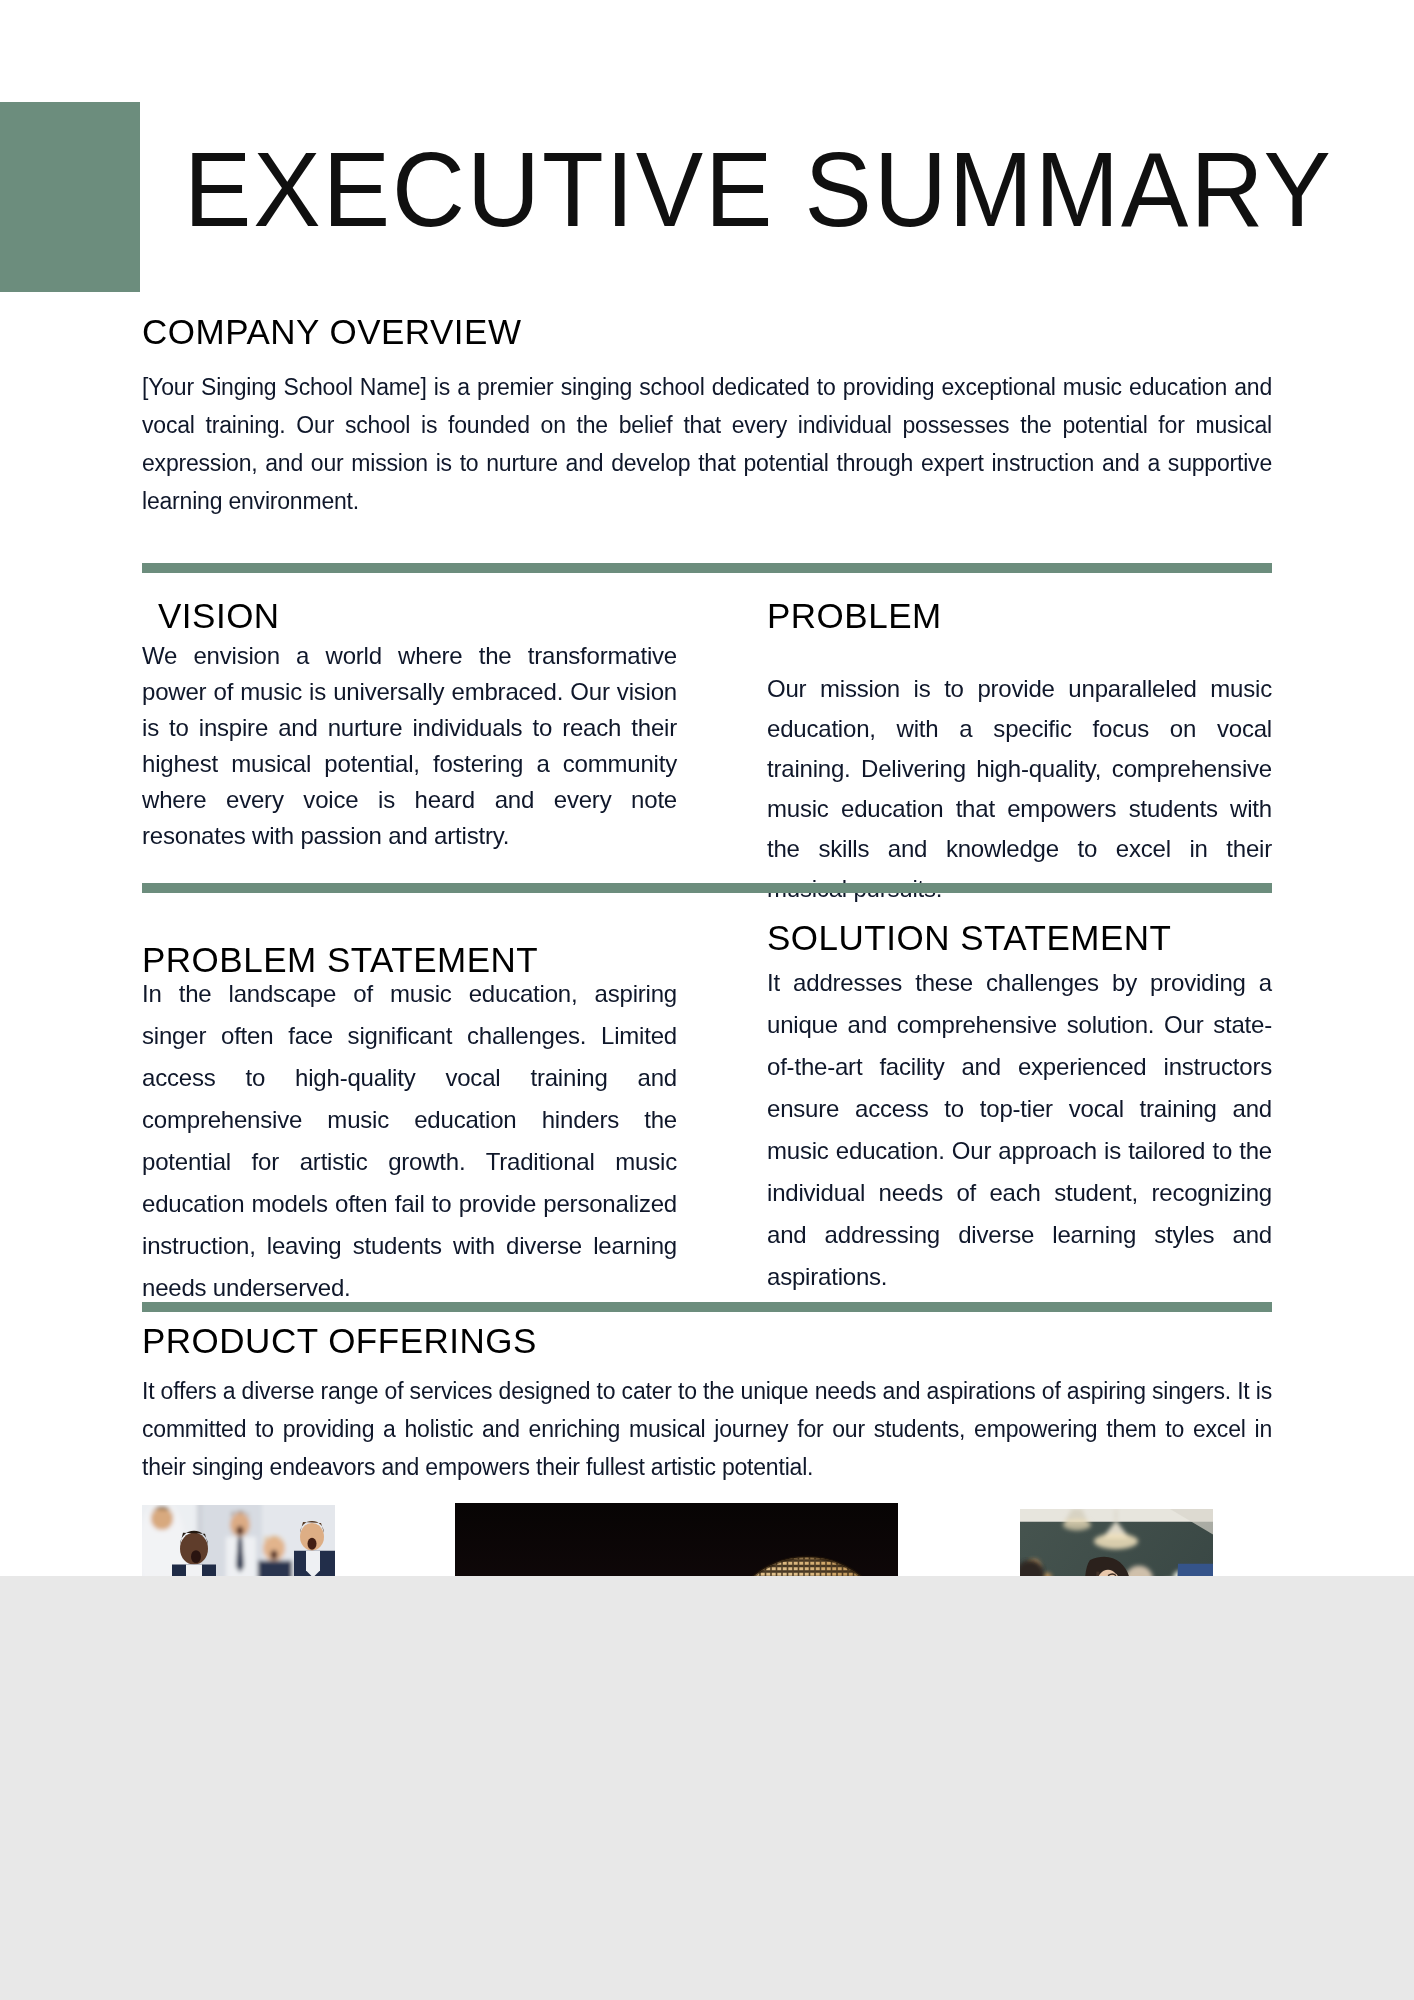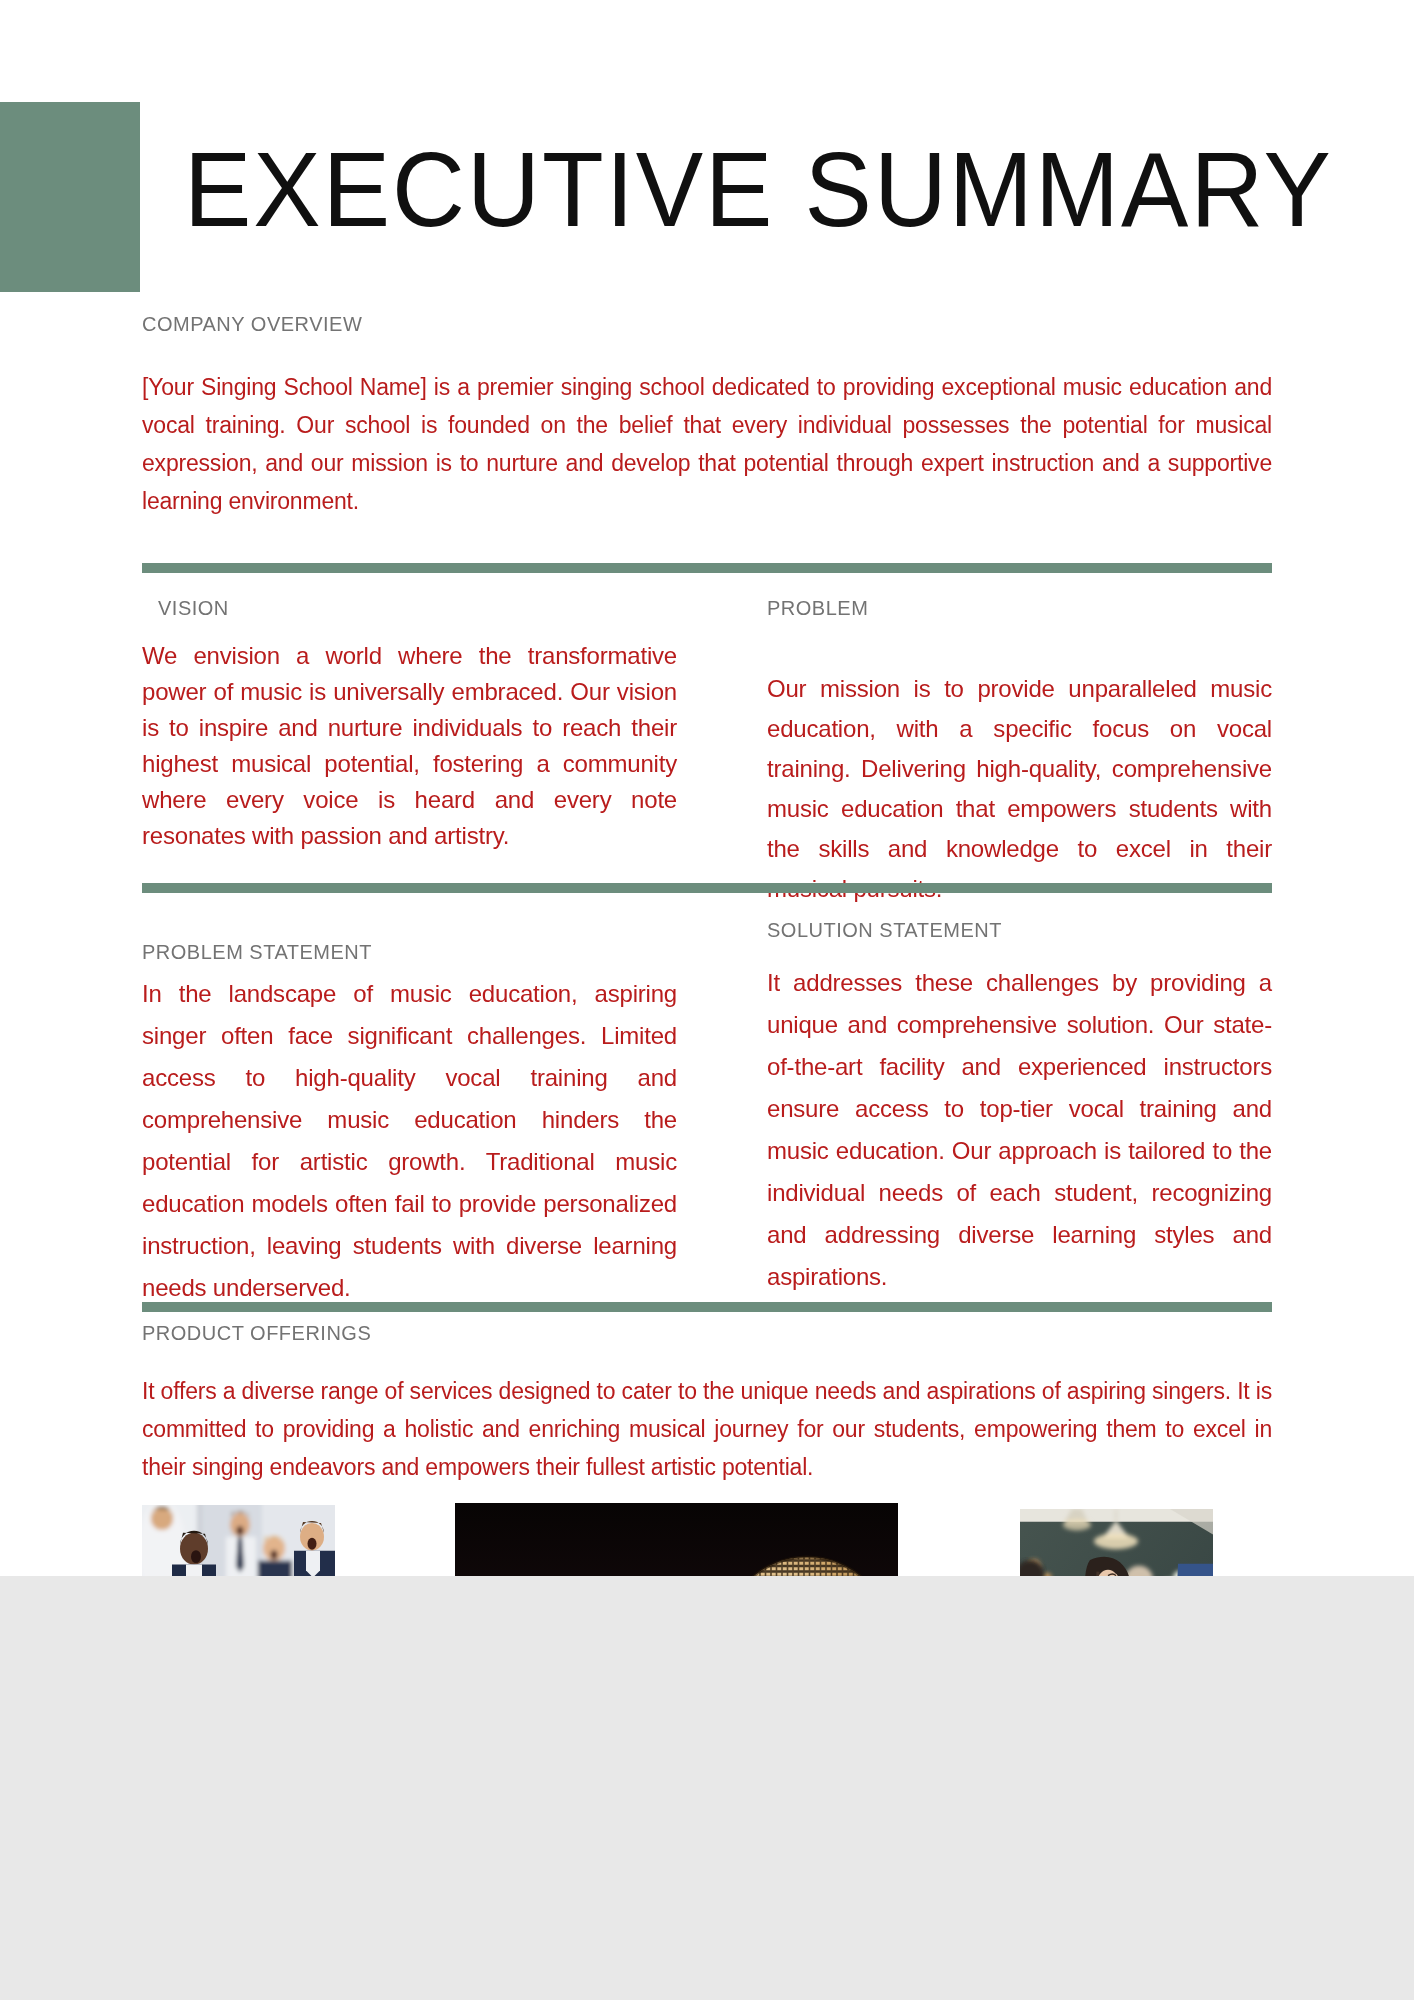--- a/index.html
+++ b/index.html
@@ -16,25 +16,25 @@
   .page-title {
     left:184px; top:134px;
     font-size:101px; line-height:1.05;
     letter-spacing:2px;
     color:#101010;
     white-space:nowrap;
     transform:scaleY(1.04); transform-origin:left top;
     font-weight:400;
   }
   .sec-heading {
-    font-size:20px; font-weight:400; letter-spacing:0.5px;
-    color:#737373; white-space:nowrap; line-height:1.1;text-align:center;
+    font-size:35px; font-weight:400; letter-spacing:0.5px;
+    color:#000000; white-space:nowrap; line-height:1.1;text-align:center;
   }
   .para {
-    color:#b91c1c; text-align:justify;
+    color:#0f172a; text-align:justify;
     font-size:23px; line-height:38px; letter-spacing:-0.2px;
   }
   .para.col { font-size:24px; }
   .divider { background:#6C8D7D; height:10px; width:1130px; left:142px; }
   .footer-band { left:0; top:1857px; width:1414px; height:143px; background:#6C8D7D; }
   .photo { overflow:hidden; background:#ddd; }
   .photo svg { display:block; width:100%; height:100%; }
 
   
   #overview-heading { left:142px; top:313px; }

